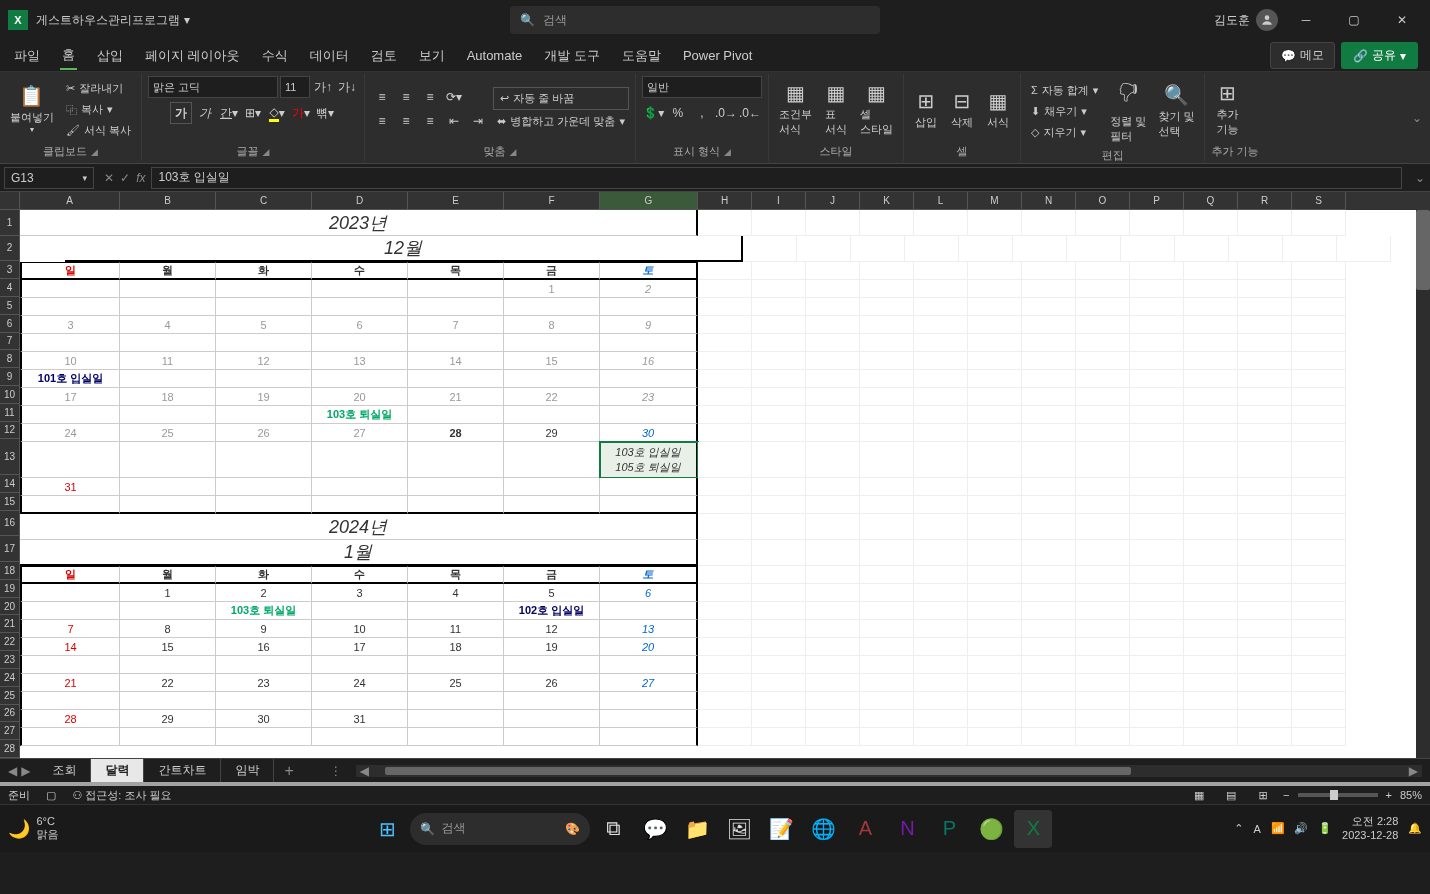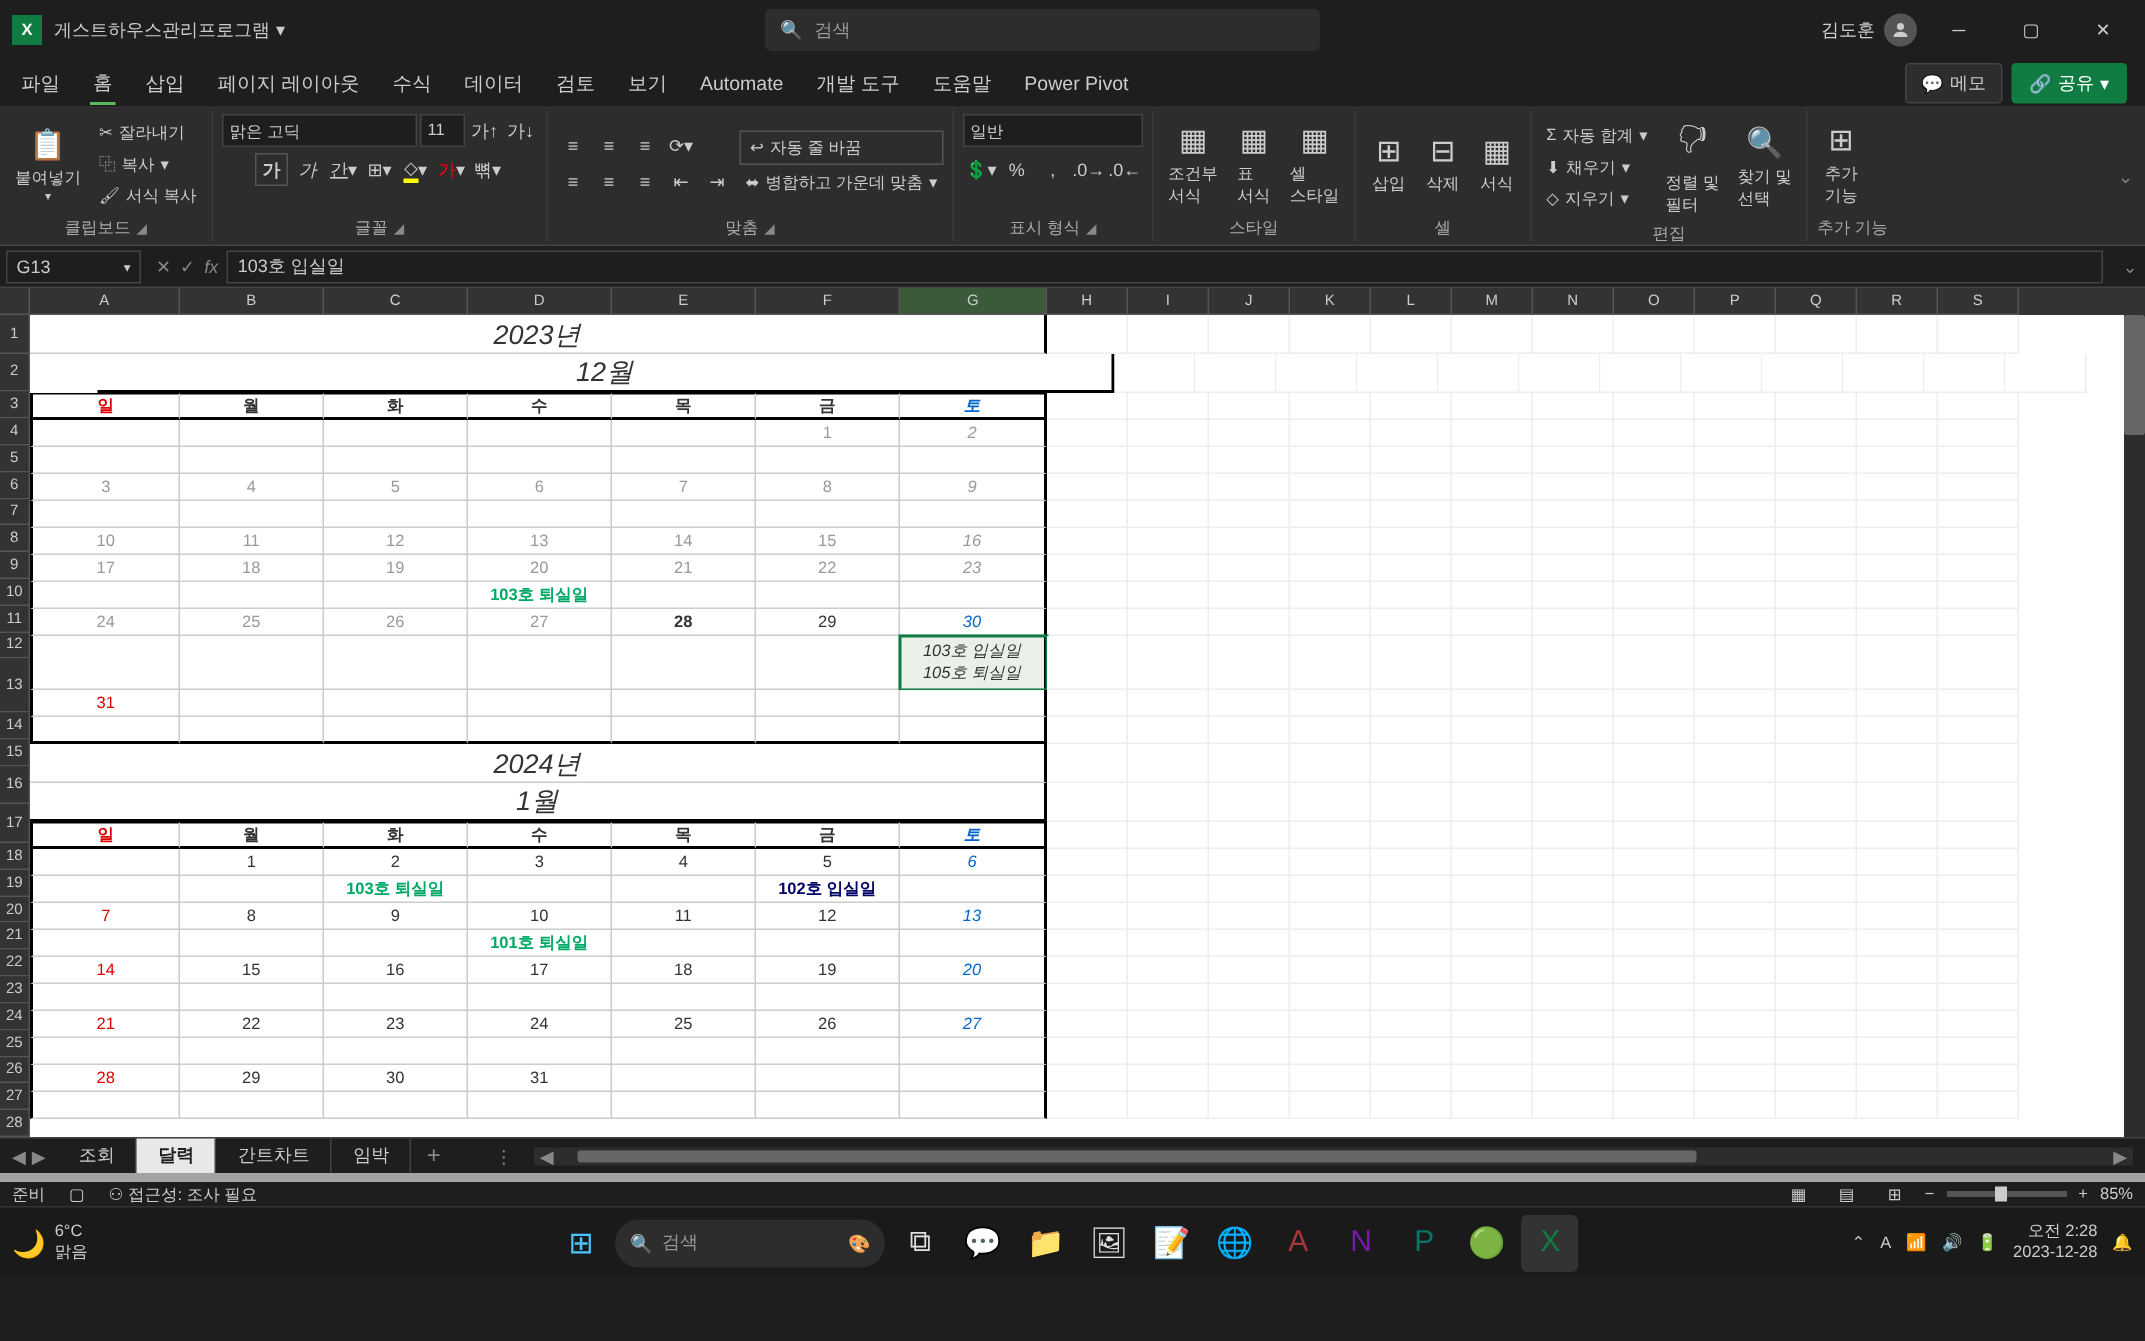--- a/index.html
+++ b/index.html
@@ -82,21 +82,21 @@
 .sheet-tabs { height: 24px; background: #1e1e1e; display: flex; align-items: center; border-top: 1px solid #444; }
 .st-nav { display: flex; gap: 4px; padding: 0 8px; color: #888; }
 .st-tab { padding: 3px 14px; font-size: 12px; color: #ccc; border-right: 1px solid #444; cursor: pointer; }
 .st-tab.active { background: #e8e8e8; color: #222; font-weight: bold; }
 .st-add { padding: 0 10px; color: #888; font-size: 16px; cursor: pointer; }
 .st-hscroll { flex: 1; height: 12px; background: #2d2d2d; margin: 0 8px; position: relative; display:flex; align-items:center;}
 .st-hscroll-thumb { height: 8px; background: #666; border-radius: 2px; width: 70%; margin-left: 12px;}
 .st-hscroll-arrow{color:#888;padding:0 4px;}
 
 
-.statusbar { height: 22px; background: #1e1e1e; display: flex; align-items: center; padding: 0 8px; font-size: 11px; color: #ccc; gap: 16px; border-top: 6px solid #a3a3a3;}
+.statusbar { height: 22px; background: #1e1e1e; display: flex; align-items: center; padding: 0 8px; font-size: 11px; color: #ccc; gap: 16px; border-top: 4px solid #a3a3a3;}
 .statusbar .right { margin-left: auto; display: flex; align-items: center; gap: 8px; }
 .view-btn { width: 24px; height: 18px; display: flex; align-items: center; justify-content: center; color: #ccc; }
 .zoom-slider { width: 80px; height: 4px; background: #555; position: relative; }
 .zoom-slider .thumb { position: absolute; left: 40%; top: -3px; width: 8px; height: 10px; background: #ccc; }
 
 
 .taskbar { height: 48px; background: #1a1a1a; display: flex; align-items: center; padding: 0 8px; border-top:1px solid #333;}
 .weather { display: flex; align-items: center; gap: 6px; color: #ccc; font-size: 11px; }
 .weather .temp-ico{font-size:18px;}
 .tb-center { margin-left: 310px; display: flex; align-items: center; gap: 4px; }
@@ -552,20 +552,41 @@
           <div class="cell" style="width: 54px; border-right: 1px solid rgb(238, 238, 238); border-bottom: 1px solid rgb(238, 238, 238);"></div>
           <div class="cell" style="width: 54px; border-right: 1px solid rgb(238, 238, 238); border-bottom: 1px solid rgb(238, 238, 238);"></div>
           <div class="cell" style="width: 54px; border-right: 1px solid rgb(238, 238, 238); border-bottom: 1px solid rgb(238, 238, 238);"></div>
           <div class="cell" style="width: 54px; border-right: 1px solid rgb(238, 238, 238); border-bottom: 1px solid rgb(238, 238, 238);"></div>
           <div class="cell" style="width: 54px; border-right: 1px solid rgb(238, 238, 238); border-bottom: 1px solid rgb(238, 238, 238);"></div>
           <div class="cell" style="width: 54px; border-right: 1px solid rgb(238, 238, 238); border-bottom: 1px solid rgb(238, 238, 238);"></div>
           <div class="cell" style="width: 54px; border-right: 1px solid rgb(238, 238, 238); border-bottom: 1px solid rgb(238, 238, 238);"></div>
           <div class="cell" style="width: 54px; border-right: 1px solid rgb(238, 238, 238); border-bottom: 1px solid rgb(238, 238, 238);"></div>
         </div>
         <div class="row">
+          <div class="cell navy tbl" style="width: 100px;">101호 입실일</div>
+          <div class="cell " style="width: 96px;"></div>
+          <div class="cell " style="width: 96px;"></div>
+          <div class="cell " style="width: 96px;"></div>
+          <div class="cell " style="width: 96px;"></div>
+          <div class="cell " style="width: 96px;"></div>
+          <div class="cell tbr" style="width: 98px;"></div>
+          <div class="cell" style="width: 54px; border-right: 1px solid rgb(238, 238, 238); border-bottom: 1px solid rgb(238, 238, 238);"></div>
+          <div class="cell" style="width: 54px; border-right: 1px solid rgb(238, 238, 238); border-bottom: 1px solid rgb(238, 238, 238);"></div>
+          <div class="cell" style="width: 54px; border-right: 1px solid rgb(238, 238, 238); border-bottom: 1px solid rgb(238, 238, 238);"></div>
+          <div class="cell" style="width: 54px; border-right: 1px solid rgb(238, 238, 238); border-bottom: 1px solid rgb(238, 238, 238);"></div>
+          <div class="cell" style="width: 54px; border-right: 1px solid rgb(238, 238, 238); border-bottom: 1px solid rgb(238, 238, 238);"></div>
+          <div class="cell" style="width: 54px; border-right: 1px solid rgb(238, 238, 238); border-bottom: 1px solid rgb(238, 238, 238);"></div>
+          <div class="cell" style="width: 54px; border-right: 1px solid rgb(238, 238, 238); border-bottom: 1px solid rgb(238, 238, 238);"></div>
+          <div class="cell" style="width: 54px; border-right: 1px solid rgb(238, 238, 238); border-bottom: 1px solid rgb(238, 238, 238);"></div>
+          <div class="cell" style="width: 54px; border-right: 1px solid rgb(238, 238, 238); border-bottom: 1px solid rgb(238, 238, 238);"></div>
+          <div class="cell" style="width: 54px; border-right: 1px solid rgb(238, 238, 238); border-bottom: 1px solid rgb(238, 238, 238);"></div>
+          <div class="cell" style="width: 54px; border-right: 1px solid rgb(238, 238, 238); border-bottom: 1px solid rgb(238, 238, 238);"></div>
+          <div class="cell" style="width: 54px; border-right: 1px solid rgb(238, 238, 238); border-bottom: 1px solid rgb(238, 238, 238);"></div>
+        </div>
+        <div class="row">
           <div class="cell gray tbl" style="width: 100px;">17</div>
           <div class="cell gray" style="width: 96px;">18</div>
           <div class="cell gray" style="width: 96px;">19</div>
           <div class="cell gray" style="width: 96px;">20</div>
           <div class="cell gray" style="width: 96px;">21</div>
           <div class="cell gray" style="width: 96px;">22</div>
           <div class="cell gray tbr" style="width: 98px;">23</div>
           <div class="cell" style="width: 54px; border-right: 1px solid rgb(238, 238, 238); border-bottom: 1px solid rgb(238, 238, 238);"></div>
           <div class="cell" style="width: 54px; border-right: 1px solid rgb(238, 238, 238); border-bottom: 1px solid rgb(238, 238, 238);"></div>
           <div class="cell" style="width: 54px; border-right: 1px solid rgb(238, 238, 238); border-bottom: 1px solid rgb(238, 238, 238);"></div>
@@ -783,41 +804,20 @@
           <div class="cell" style="width: 54px; border-right: 1px solid rgb(238, 238, 238); border-bottom: 1px solid rgb(238, 238, 238);"></div>
         </div>
         <div class="row">
           <div class="cell red tbl" style="width: 100px;">7</div>
           <div class="cell " style="width: 96px;">8</div>
           <div class="cell " style="width: 96px;">9</div>
           <div class="cell " style="width: 96px;">10</div>
           <div class="cell " style="width: 96px;">11</div>
           <div class="cell " style="width: 96px;">12</div>
           <div class="cell blue tbr" style="width: 98px;">13</div>
-          <div class="cell" style="width: 54px; border-right: 1px solid rgb(238, 238, 238); border-bottom: 1px solid rgb(238, 238, 238);"></div>
-          <div class="cell" style="width: 54px; border-right: 1px solid rgb(238, 238, 238); border-bottom: 1px solid rgb(238, 238, 238);"></div>
-          <div class="cell" style="width: 54px; border-right: 1px solid rgb(238, 238, 238); border-bottom: 1px solid rgb(238, 238, 238);"></div>
-          <div class="cell" style="width: 54px; border-right: 1px solid rgb(238, 238, 238); border-bottom: 1px solid rgb(238, 238, 238);"></div>
-          <div class="cell" style="width: 54px; border-right: 1px solid rgb(238, 238, 238); border-bottom: 1px solid rgb(238, 238, 238);"></div>
-          <div class="cell" style="width: 54px; border-right: 1px solid rgb(238, 238, 238); border-bottom: 1px solid rgb(238, 238, 238);"></div>
-          <div class="cell" style="width: 54px; border-right: 1px solid rgb(238, 238, 238); border-bottom: 1px solid rgb(238, 238, 238);"></div>
-          <div class="cell" style="width: 54px; border-right: 1px solid rgb(238, 238, 238); border-bottom: 1px solid rgb(238, 238, 238);"></div>
-          <div class="cell" style="width: 54px; border-right: 1px solid rgb(238, 238, 238); border-bottom: 1px solid rgb(238, 238, 238);"></div>
-          <div class="cell" style="width: 54px; border-right: 1px solid rgb(238, 238, 238); border-bottom: 1px solid rgb(238, 238, 238);"></div>
-          <div class="cell" style="width: 54px; border-right: 1px solid rgb(238, 238, 238); border-bottom: 1px solid rgb(238, 238, 238);"></div>
-          <div class="cell" style="width: 54px; border-right: 1px solid rgb(238, 238, 238); border-bottom: 1px solid rgb(238, 238, 238);"></div>
-        </div>
-        <div class="row">
-          <div class="cell tbl" style="width: 100px;"></div>
-          <div class="cell " style="width: 96px;"></div>
-          <div class="cell " style="width: 96px;"></div>
-          <div class="cell green" style="width: 96px;">101호 퇴실일</div>
-          <div class="cell " style="width: 96px;"></div>
-          <div class="cell " style="width: 96px;"></div>
-          <div class="cell tbr" style="width: 98px;"></div>
           <div class="cell" style="width: 54px; border-right: 1px solid rgb(238, 238, 238); border-bottom: 1px solid rgb(238, 238, 238);"></div>
           <div class="cell" style="width: 54px; border-right: 1px solid rgb(238, 238, 238); border-bottom: 1px solid rgb(238, 238, 238);"></div>
           <div class="cell" style="width: 54px; border-right: 1px solid rgb(238, 238, 238); border-bottom: 1px solid rgb(238, 238, 238);"></div>
           <div class="cell" style="width: 54px; border-right: 1px solid rgb(238, 238, 238); border-bottom: 1px solid rgb(238, 238, 238);"></div>
           <div class="cell" style="width: 54px; border-right: 1px solid rgb(238, 238, 238); border-bottom: 1px solid rgb(238, 238, 238);"></div>
           <div class="cell" style="width: 54px; border-right: 1px solid rgb(238, 238, 238); border-bottom: 1px solid rgb(238, 238, 238);"></div>
           <div class="cell" style="width: 54px; border-right: 1px solid rgb(238, 238, 238); border-bottom: 1px solid rgb(238, 238, 238);"></div>
           <div class="cell" style="width: 54px; border-right: 1px solid rgb(238, 238, 238); border-bottom: 1px solid rgb(238, 238, 238);"></div>
           <div class="cell" style="width: 54px; border-right: 1px solid rgb(238, 238, 238); border-bottom: 1px solid rgb(238, 238, 238);"></div>
           <div class="cell" style="width: 54px; border-right: 1px solid rgb(238, 238, 238); border-bottom: 1px solid rgb(238, 238, 238);"></div>

